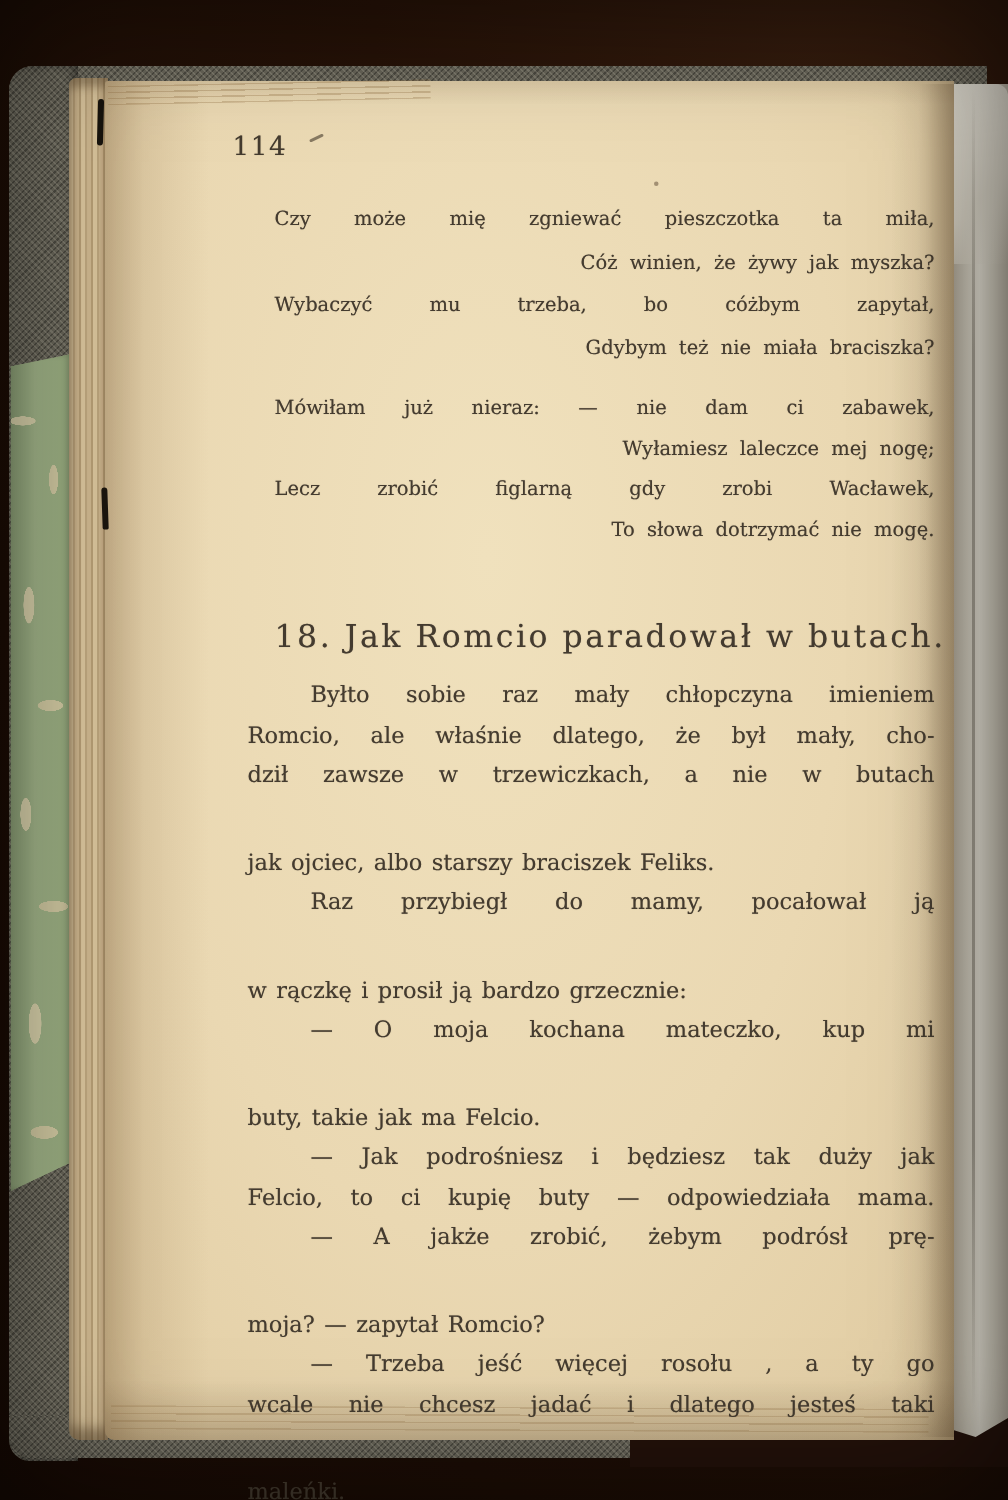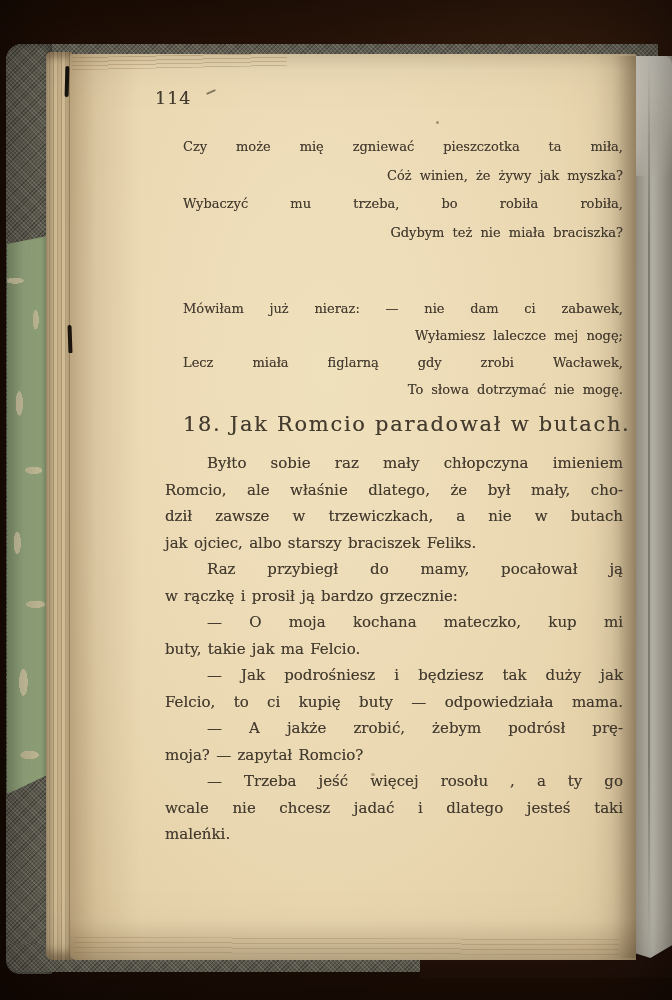--- a/index.html
+++ b/index.html
@@ -94,27 +94,27 @@
   .ink-mark-2 { position:absolute; left:68px; top:325px; width:4px; height:28px; background:#1b150e; border-radius:2px 2px 1px 1px; transform:rotate(-2deg); }
   .pen-dash   { position:absolute; left:206px; top:91px; width:10px; height:2px; background:rgba(70,58,44,.6); transform:rotate(-25deg); border-radius:1px; }
   .speck-1 { position:absolute; left:436px; top:121px; width:3px; height:3px; border-radius:50%; background:rgba(90,70,50,.5); }
   .speck-2 { position:absolute; left:371px; top:773px; width:4px; height:3px; border-radius:50%; background:rgba(120,95,65,.45); }
 
   
   .ink { color:#443b2f; text-shadow:0 0 .5px rgba(68,59,47,.55); }
   .page-number { position:absolute; left:155px; top:88px; font-size:17.5px; letter-spacing:1px; }
   .poem { position:absolute; left:183px; width:440px; font-size:13px; }
   .poem-1 { top:133px; line-height:28.5px; }
-  .poem-2 { top:259px; line-height:27px;margin-top:36px; }
+  .poem-2 { top:259px; line-height:27px; }
   .pl-j { text-align:justify; text-align-last:justify; }
   .pl-c { text-align:right; word-spacing:4px; }
   .heading { position:absolute; left:183px; top:412px; font-size:21px; letter-spacing:1.7px; }
   .story { position:absolute; left:165px; top:450px; width:458px; font-size:15px; line-height:26.5px; word-spacing:1.5px; }
   .sl  { text-align:justify; text-align-last:justify; }
-  .sl-l{ text-align:right; text-align-last:left; }
+  .sl-l{ text-align:right; text-align-last:left;margin-top:32px; }
   .ind { text-indent:42px; }
 
   .vignette { position:absolute; inset:0; pointer-events:none;
     box-shadow: inset 0 0 90px rgba(0,0,0,.55); }
 </style>
 </head>
 <body>
 
 <div class="scene">
 
@@ -138,28 +138,28 @@
   <div class="ink-mark-2"></div>
   <div class="pen-dash"></div>
   <div class="speck-1"></div>
   <div class="speck-2"></div>
 
   <div class="page-number ink">114</div>
 
   <div class="poem poem-1 ink">
     <div class="pl-j">Czy może mię zgniewać pieszczotka ta miła,</div>
     <div class="pl-c">Cóż winien, że żywy jak myszka?</div>
-    <div class="pl-j">Wybaczyć mu trzeba, bo robiła robiła,</div>
+    <div class="pl-j">Wybaczyć mu trzeba, bo cóżbym zapytał,</div>
     <div class="pl-c">Gdybym też nie miała braciszka?</div>
   </div>
 
   <div class="poem poem-2 ink">
     <div class="pl-j">Mówiłam już nieraz: — nie dam ci zabawek,</div>
     <div class="pl-c">Wyłamiesz laleczce mej nogę;</div>
-    <div class="pl-j">Lecz miała figlarną gdy zrobi Wacławek,</div>
+    <div class="pl-j">Lecz zrobić figlarną gdy zrobi Wacławek,</div>
     <div class="pl-c">To słowa dotrzymać nie mogę.</div>
   </div>
 
   <div class="heading ink">18. Jak Romcio paradował w butach.</div>
 
   <div class="story ink">
     <div class="sl ind">Byłto sobie raz mały chłopczyna imieniem</div>
     <div class="sl">Romcio, ale właśnie dlatego, że był mały, cho-</div>
     <div class="sl">dził zawsze w trzewiczkach, a nie w butach</div>
     <div class="sl-l">jak ojciec, albo starszy braciszek Feliks.</div>

